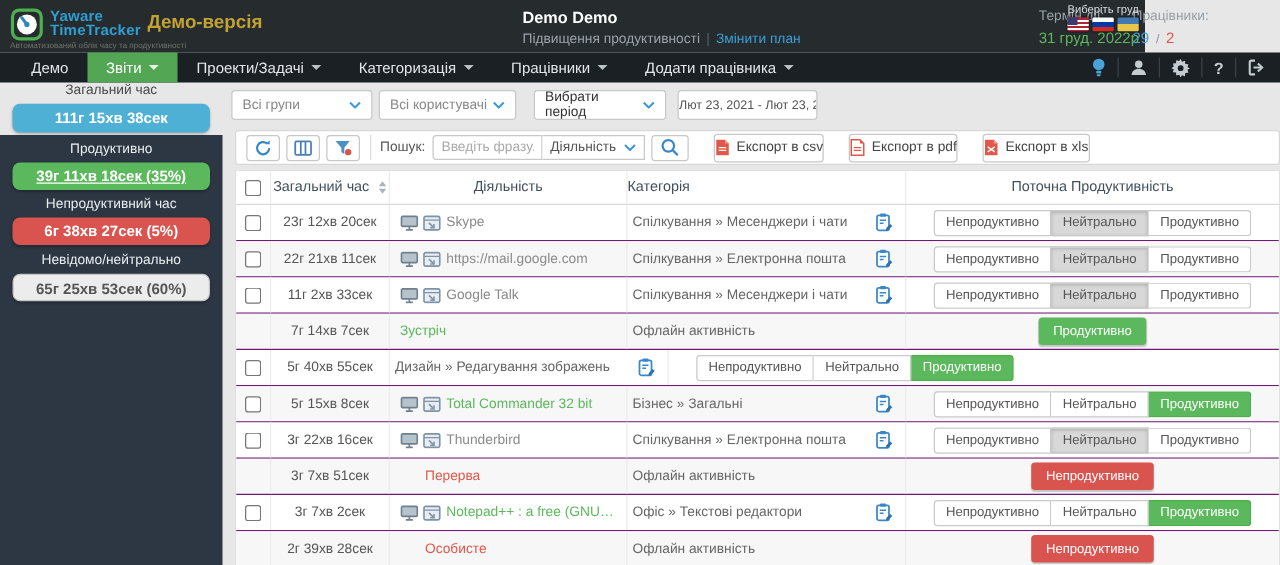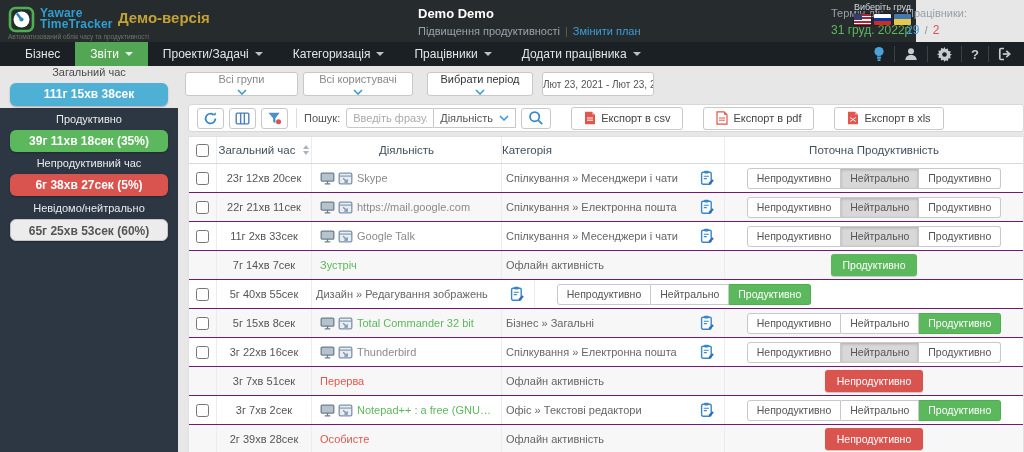--- a/index.html
+++ b/index.html
@@ -46,64 +46,64 @@
   .nav-ic:first-child { border-left:none; }
 
   
   .sidebar-dark { position:absolute; left:0; top:108px; width:178px; height:344px; background:#2c3743; }
   .stats { position:absolute; left:0; top:66px; width:178px; }
   .stat { position:absolute; left:0; width:178px; text-align:center; }
   .stat-label { font-size:11px; color:#e8ecef; margin-bottom:5px; }
   .stat:first-child .stat-label { color:#4a4a4a; }
   .stat-value { margin:0 10px; height:22px; line-height:22px; border-radius:6px; font-size:12px; font-weight:bold; color:#fff; box-shadow:0 1px 2px rgba(0,0,0,.25); cursor:pointer; }
   .stat-total .stat-value { background:#4fb0d5; height:23px; line-height:23px; }
-  .stat-productive .stat-value { background:#5cb85c; }
+  .stat-productive .stat-value { background:#5cb85c;text-decoration:underline; }
   .stat-unproductive .stat-value { background:#d9534f; }
   .stat-neutral .stat-value { background:#ececec; color:#555; border:1px solid #c5c5c5; }
   .stat:nth-child(1){ top:0; } .stat:nth-child(2){ top:47px; } .stat:nth-child(3){ top:91px; } .stat:nth-child(4){ top:136px; }
 
   
   .filters { position:absolute; left:185px; top:72px; }
-  .select-box { position:absolute; top:0; height:24px; background:#fff; border:1px solid #c8c8c8; border-radius:3px; font-size:11px; color:#888; display:flex; align-items:center; padding:0 8px; cursor:pointer;flex-direction:column; }
+  .select-box { position:absolute; top:0; height:24px; background:#fff; border:1px solid #c8c8c8; border-radius:3px; font-size:11px; color:#888; display:flex; align-items:center; padding:0 8px; cursor:pointer; }
   .select-box .grow { flex:1; }
   .sb-groups { left:0; width:113px; }
   .sb-users { left:118px; width:110px; }
   .sb-period { left:242px; width:106px; color:#333; }
   .date-box { position:absolute; left:357px; top:0; width:112px; height:24px; background:#fff; border:1px solid #c8c8c8; border-radius:3px; font-size:10px; color:#555; text-align:center; font-family:"Liberation Sans",sans-serif; }
 
   
   .toolbar { position:absolute; left:188px; top:104px; width:836px; height:28px; background:#fff; border:1px solid #d8d8d8; border-radius:3px; display:flex; align-items:center; padding:0 8px; }
   .tool-btn { width:27px; height:21px; border:1px solid #c8c8c8; border-radius:3px; background:#fff; display:flex; align-items:center; justify-content:center; cursor:pointer; margin-right:5px; }
   .tb-sep { width:1px; height:20px; background:#ddd; margin:0 7px 0 3px; }
   .search-label { font-size:11px; color:#555; margin-right:6px; }
   .search-input { width:88px; height:20px; border:1px solid #c8c8c8; border-radius:3px 0 0 3px; font-size:11px; padding:0 6px; color:#555; font-family:"Liberation Sans",sans-serif; }
   .search-input::placeholder { color:#aaa; }
   .scope-box { width:82px; height:20px; border:1px solid #c8c8c8; border-left:none; font-size:11px; color:#555; display:flex; align-items:center; padding:0 6px; cursor:pointer; background:#fff; }
   .scope-box .grow { flex:1; }
   .search-btn { width:30px; height:21px; border:1px solid #c8c8c8; border-radius:3px; background:#fff; display:flex; align-items:center; justify-content:center; cursor:pointer; margin-left:5px; }
-  .export-btn { height:23px; border:1px solid #c8c8c8; border-radius:3px; background:#fff; display:flex; align-items:center; gap:5px; padding:0 12px; font-size:11px; color:#444; cursor:pointer; margin-left:20px; white-space:nowrap; }
+  .export-btn { height:23px; border:1px solid #c8c8c8; border-radius:3px; background:#fff; display:flex; align-items:center; gap:5px; padding:0 0; font-size:11px; color:#444; cursor:pointer; margin-left:20px; white-space:nowrap; }
 
   
   .table { position:absolute; left:188px; top:136px; width:836px; height:316px; background:#fff; border:1px solid #e0e0e0; border-bottom:none; }
   .thead { display:flex; height:27px; border-bottom:1px solid #d9d9d9; background:#fff; }
   .thead .cell { font-size:11.5px; color:#41505c; justify-content:center; }
   .trow { display:flex; height:29px; border-bottom:1px solid #701a75; background:#fff; }
   .trow.stripe { background:#f7f7f7; }
   .cell { display:flex; align-items:center; border-left:1px solid #ececec; overflow:hidden; }
   .cell:first-child { border-left:none; }
   .c-check { width:27px; justify-content:center; }
   .c-time { width:95px; justify-content:center; font-size:11px; color:#555; }
   .c-act { width:190px; padding:0 8px; gap:4px; font-size:11px; }
   .c-cat { width:223px; padding:0 26px 0 4px; font-size:11px; color:#666; position:relative; }
   .c-prod { width:299px; justify-content:center; }
   .act-icons { display:flex; gap:3px; align-items:center; }
   .act-name { white-space:nowrap; overflow:hidden; text-overflow:ellipsis; }
   .tone-neutral { color:#8a8a8a; }
   .tone-productive { color:#5cb85c; }
-  .tone-unproductive { color:#e2574c; }
+  .tone-unproductive { color:#e2574c;margin-left:20px; }
   .edit-ic { position:absolute; right:9px; top:6px; cursor:pointer; }
   .sort-ic { display:inline-flex; flex-direction:column; gap:2px; margin-left:8px; cursor:pointer; }
   .sort-ic i { width:0; height:0; border-left:3.5px solid transparent; border-right:3.5px solid transparent; display:block; }
   .sort-up { border-bottom:4px solid #aab4bc; }
   .sort-down { border-top:4px solid #aab4bc; }
   .toggle { display:inline-flex; }
   .seg { height:21px; line-height:19px; padding:0 9px; background:#fff; border:1px solid #c9c9c9; border-left:none; font-size:10.5px; color:#555; cursor:pointer; white-space:nowrap; }
   .seg:first-child { border-left:1px solid #c9c9c9; border-radius:3px 0 0 3px; }
   .seg:last-child { border-radius:0 3px 3px 0; }
   .seg.sel-neutral { background:#d8d8d8; box-shadow:inset 0 1px 3px rgba(0,0,0,.2); }
@@ -160,21 +160,21 @@
         <span class="flag flag-us"></span>
         <span class="flag flag-ru"></span>
         <span class="flag flag-ua"></span>
       </div>
     </div>
   </div>
 
   <div class="navbar">
     <div class="nav-items">
         <div class="nav-item">
-    <span>Бізнес</span>
+    <span>Демо</span>
 
   </div>
         <div class="nav-item active">
     <span>Звіти</span>
     <span class="caret"></span>
   </div>
         <div class="nav-item">
     <span>Проекти/Задачі</span>
     <span class="caret"></span>
   </div>

